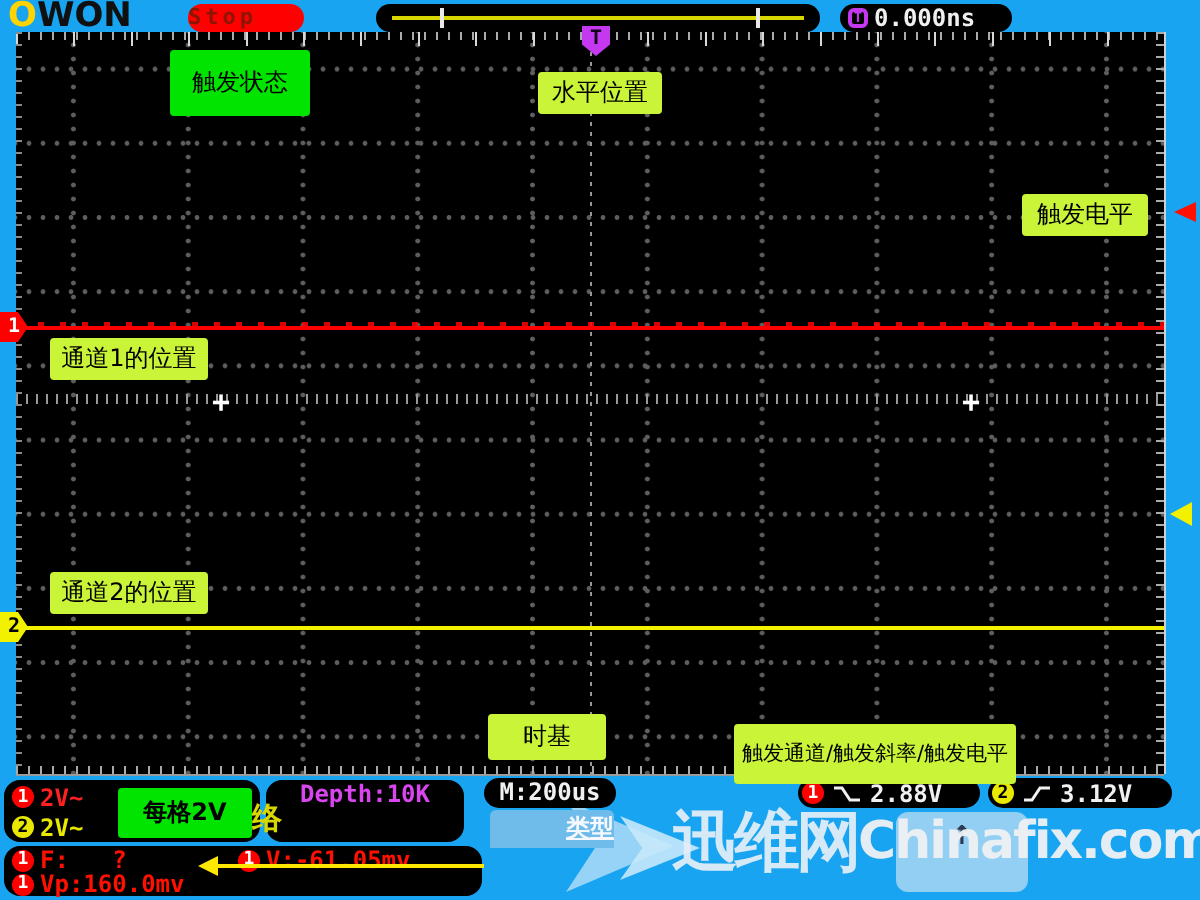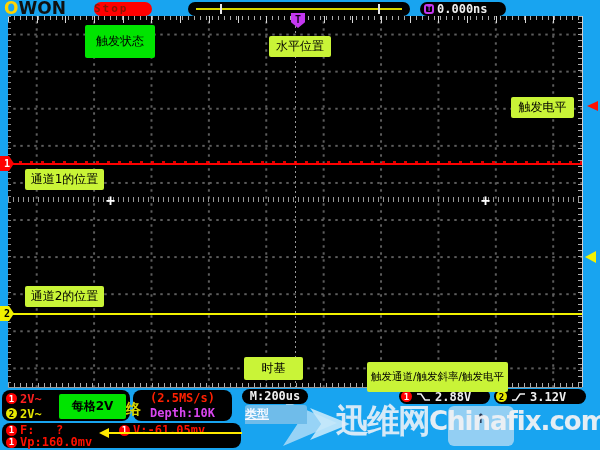--- a/index.html
+++ b/index.html
@@ -100,21 +100,21 @@
   .badge { display:inline-flex; width:11px; height:11px; border-radius:50%; align-items:center;
     justify-content:center; font:bold 9px "DejaVu Sans Mono", monospace; flex:none; }
   .badge-r { background:#FF0000; color:#fff; }
   .badge-y { background:#E8E800; color:#000; }
   .arrow-line { position:absolute; left:108px; top:432px; width:134px; height:2px; background:#FFE800; z-index:4; }
   .arrow-head { position:absolute; left:99px; top:428px; width:0; height:0; z-index:4;
     border-top:5px solid transparent; border-bottom:5px solid transparent; border-right:10px solid #FFE800; }
   .m-pill { left:242px; top:389px; width:66px; height:15px; color:#F0F0F0; font:bold 12px "DejaVu Sans Mono", monospace;
     text-align:center; line-height:15px; }
   .menu-tab { position:absolute; left:245px; top:405px; width:62px; height:19px; background:#6FBCEA;
-    border-radius:3px 3px 0 0; color:#F5F8FF; font:bold 12px "DejaVu Sans", sans-serif; text-align:left;
+    border-radius:3px 3px 0 0; color:#F5F8FF; font:bold 12px "DejaVu Sans", sans-serif; text-align:right;
     line-height:18px; text-decoration:underline; z-index:3; }
   .hint-label { position:absolute; left:244px; top:421px; width:218px; height:26px; background:#C9F437;
     color:#000; font:bold 11px "DejaVu Sans", sans-serif; display:flex; align-items:center; padding-left:5px;
     white-space:pre; z-index:5; border-radius:2px; }
   .trig-pill { position:absolute; top:389px; height:15px; background:#000; border-radius:8px; z-index:2;
     display:flex; align-items:center; gap:4px; padding-left:2px; color:#F0F0F0;
     font:bold 12px "DejaVu Sans Mono", monospace; }
   .tp1 { left:399px; width:91px; } .tp2 { left:494px; width:92px; }
   .slope-svg { flex:none; }
 
@@ -192,21 +192,20 @@
     <div class="row">
       <span class="badge badge-y">2</span>
       <span class="mono chscale2">2V~</span>
     </div>
   </div>
 
   <div class="callout green c-vdiv">每格2V</div>
   <span class="wm-frag">络</span>
 
   <div class="blackbox bb-acq">
-    <div class="mono acq1">(2.5MS/s)</div>
     <div class="mono acq2">Depth:10K</div>
   </div>
 
   <div class="blackbox bb-meas">
     <div class="row mrow">
       <span class="badge badge-r">1</span>
       <span class="mono meas" style="width:96px">F:   ?</span>
       <span class="badge badge-r">1</span>
       <span class="mono meas">V:-61.05mv</span>
     </div>

